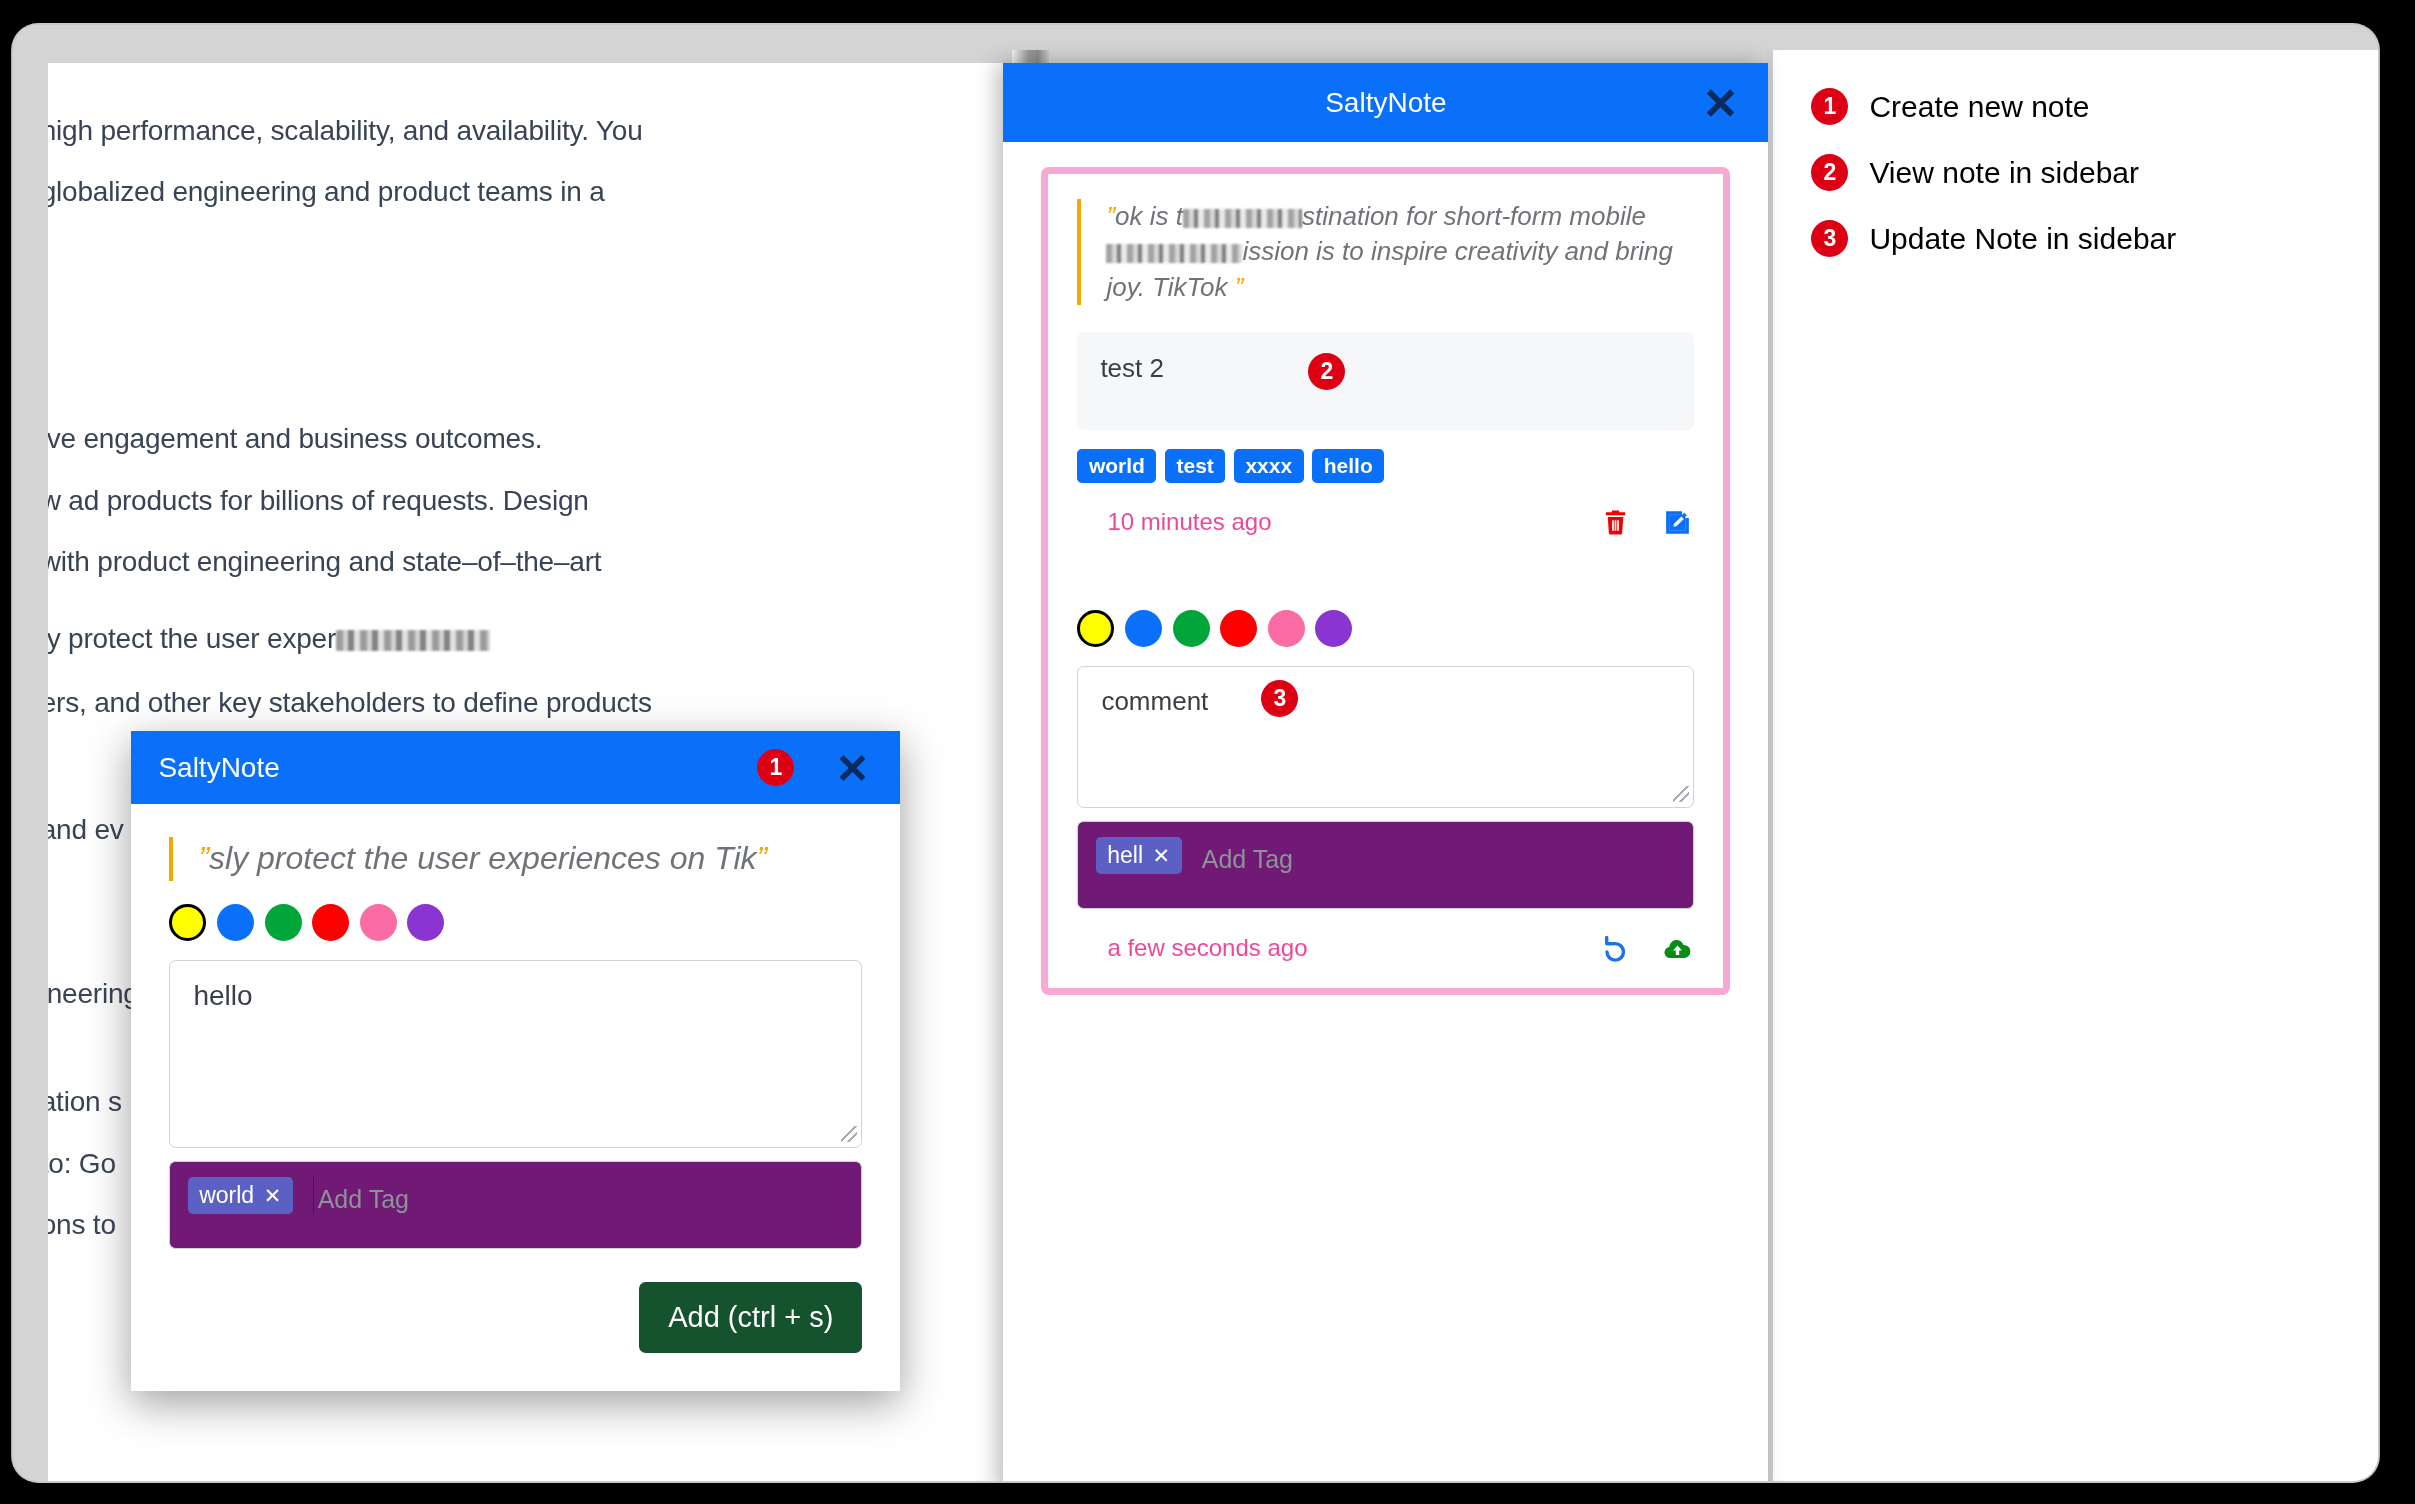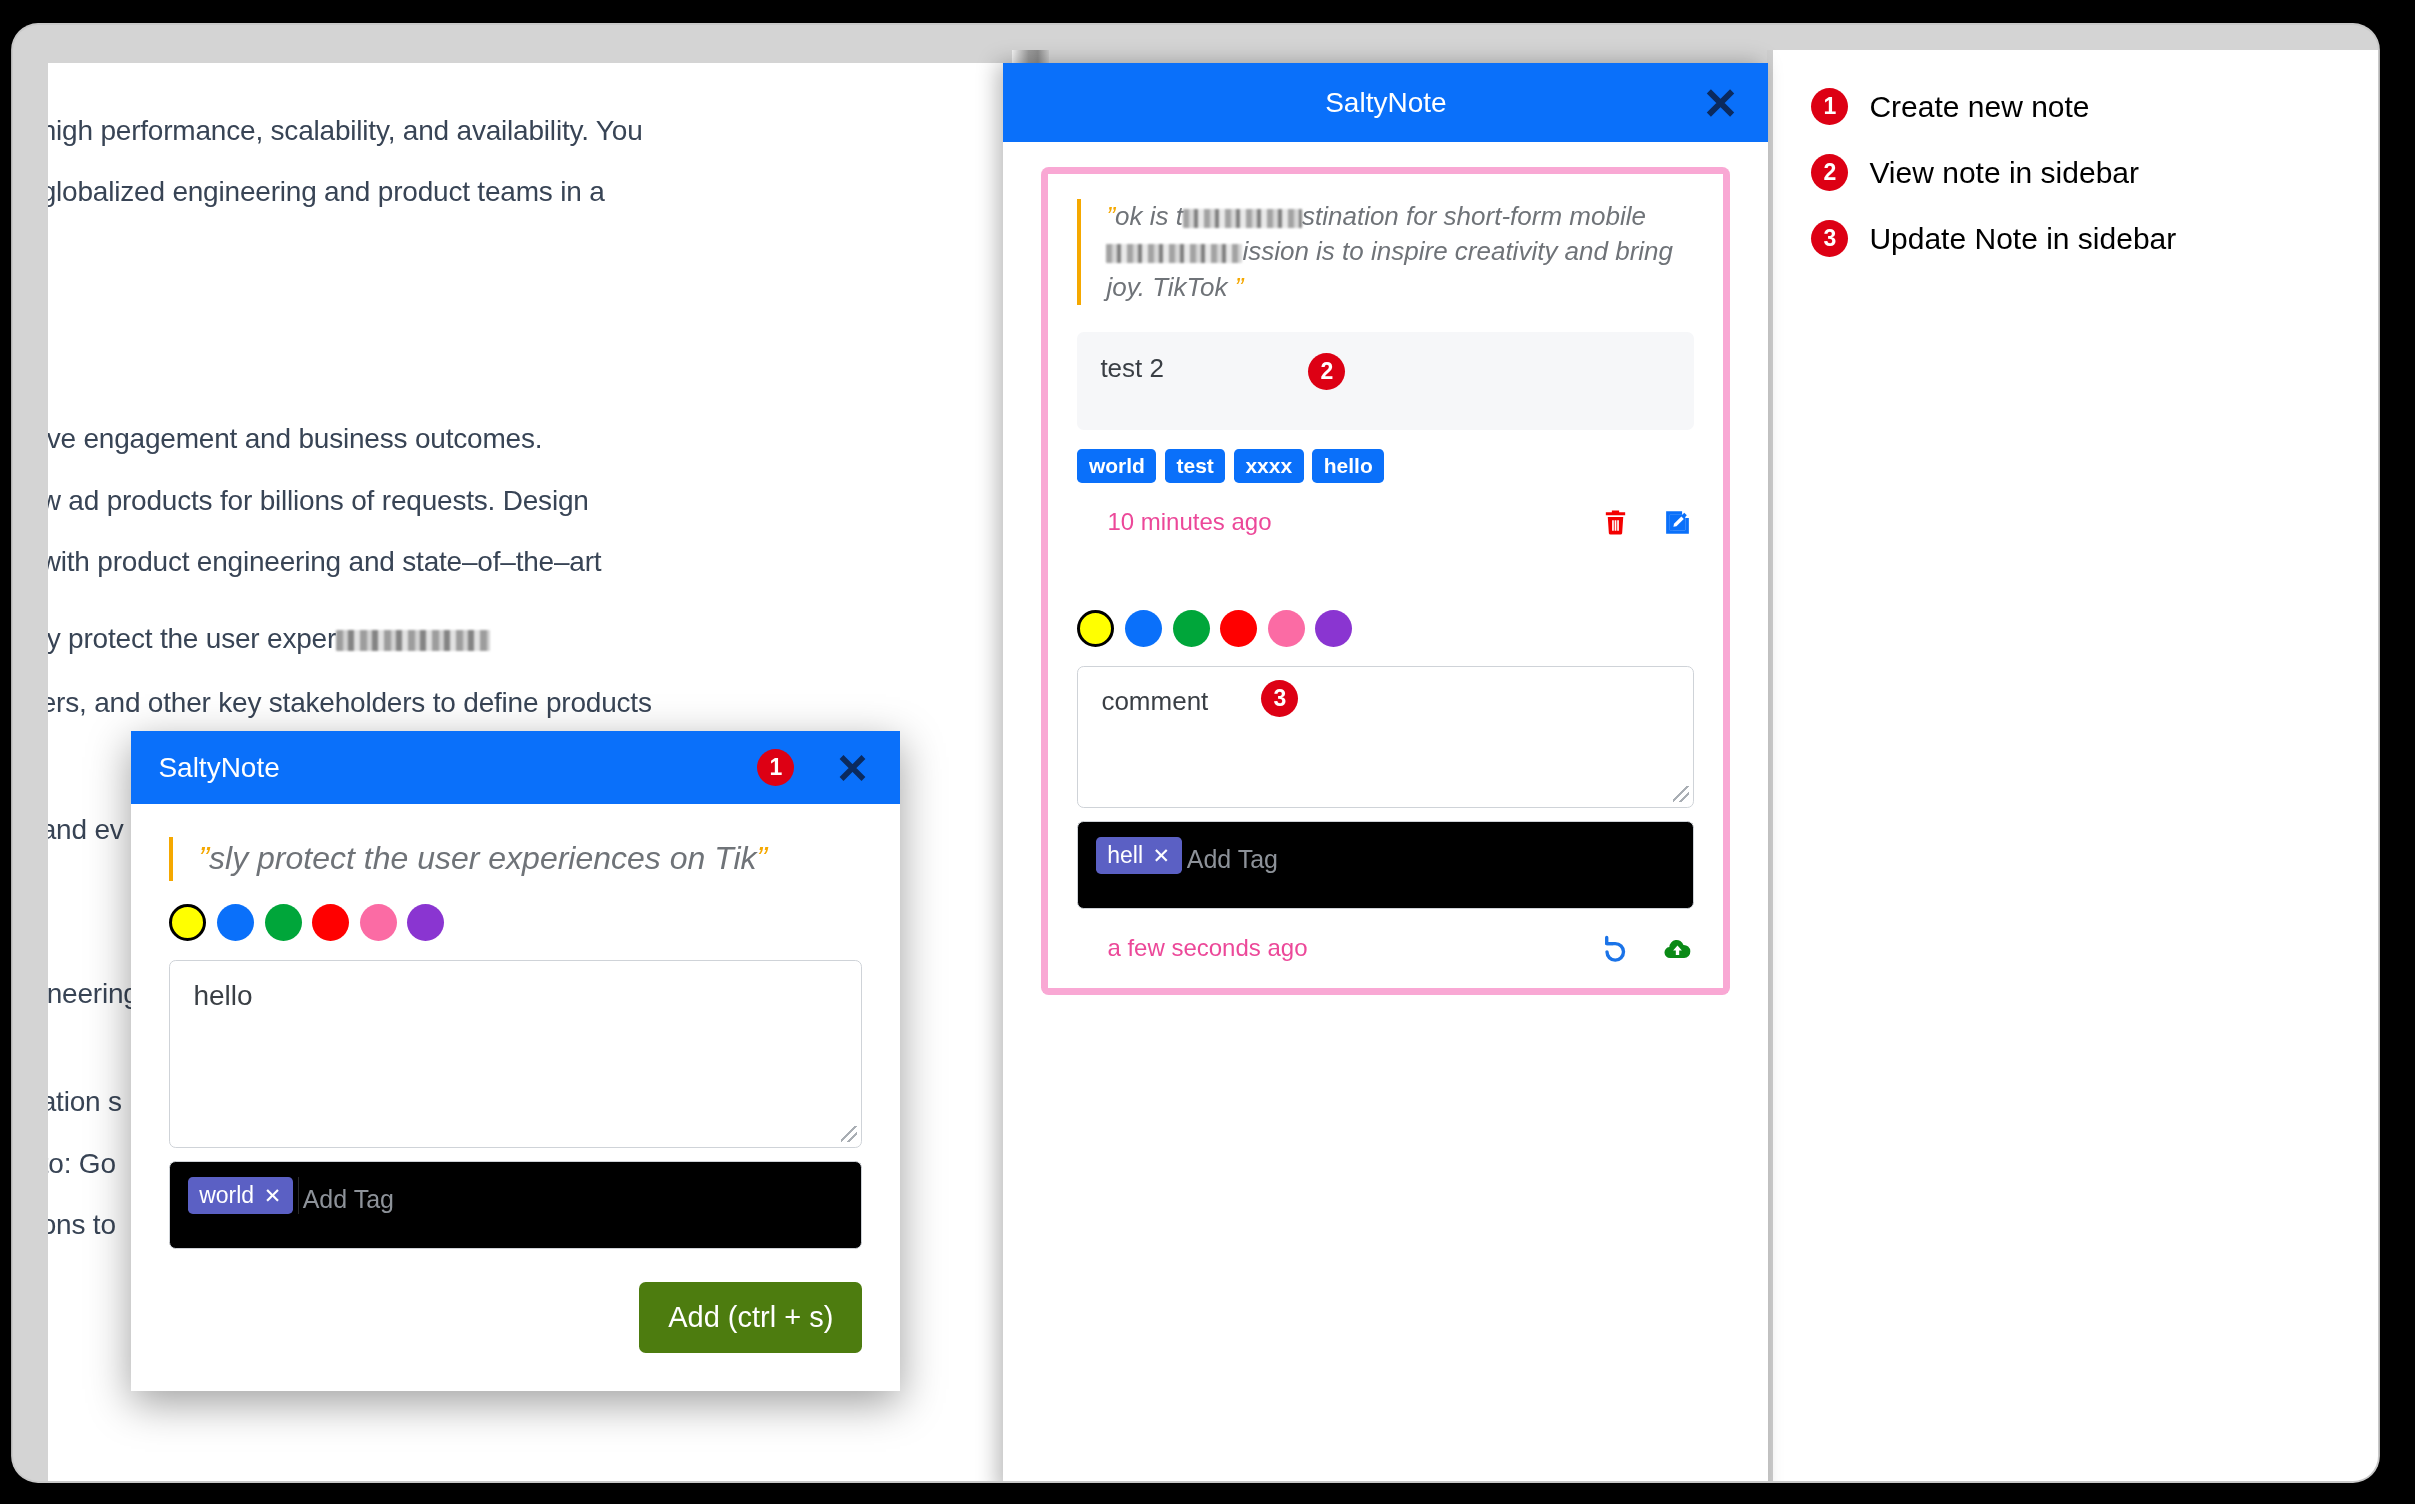--- a/index.html
+++ b/index.html
@@ -226,22 +226,22 @@
 
   .tag-input-box {
     margin-top: 13.4px;
     border: 1px solid #cfd3d8;
     border-radius: 6.7px;
     min-height: 88px;
     padding: 15.4px 17.3px;
     box-sizing: border-box;
     display: flex;
     align-items: flex-start;
-    gap: 5px;
-    background: #000000;
+    gap: 20px;
+    background: #701a75;
   }
   .tag-pill {
     background: #5b60c4;
     color: #ffffff;
     font-size: 23px;
     border-radius: 4.8px;
     padding: 6.7px 11.5px;
     display: inline-flex;
     align-items: center;
     gap: 9.6px;
@@ -296,21 +296,21 @@
     border: 1px solid #cfd3d8;
     border-radius: 6.7px;
     padding: 19px 23px;
     color: #3a3f45;
     font-size: 28px;
     position: relative;
     background: #ffffff;
   }
   #add-btn-row { margin-top: 33px; display: flex; justify-content: flex-end; }
   #add-btn {
-    background: #4d7c0f;
+    background: #14532d;
     color: #ffffff;
     font-size: 29px;
     border: none;
     border-radius: 6.7px;
     padding: 19px 29px;
     cursor: pointer;
     font-family: "Liberation Sans", sans-serif;
   }
 
   

